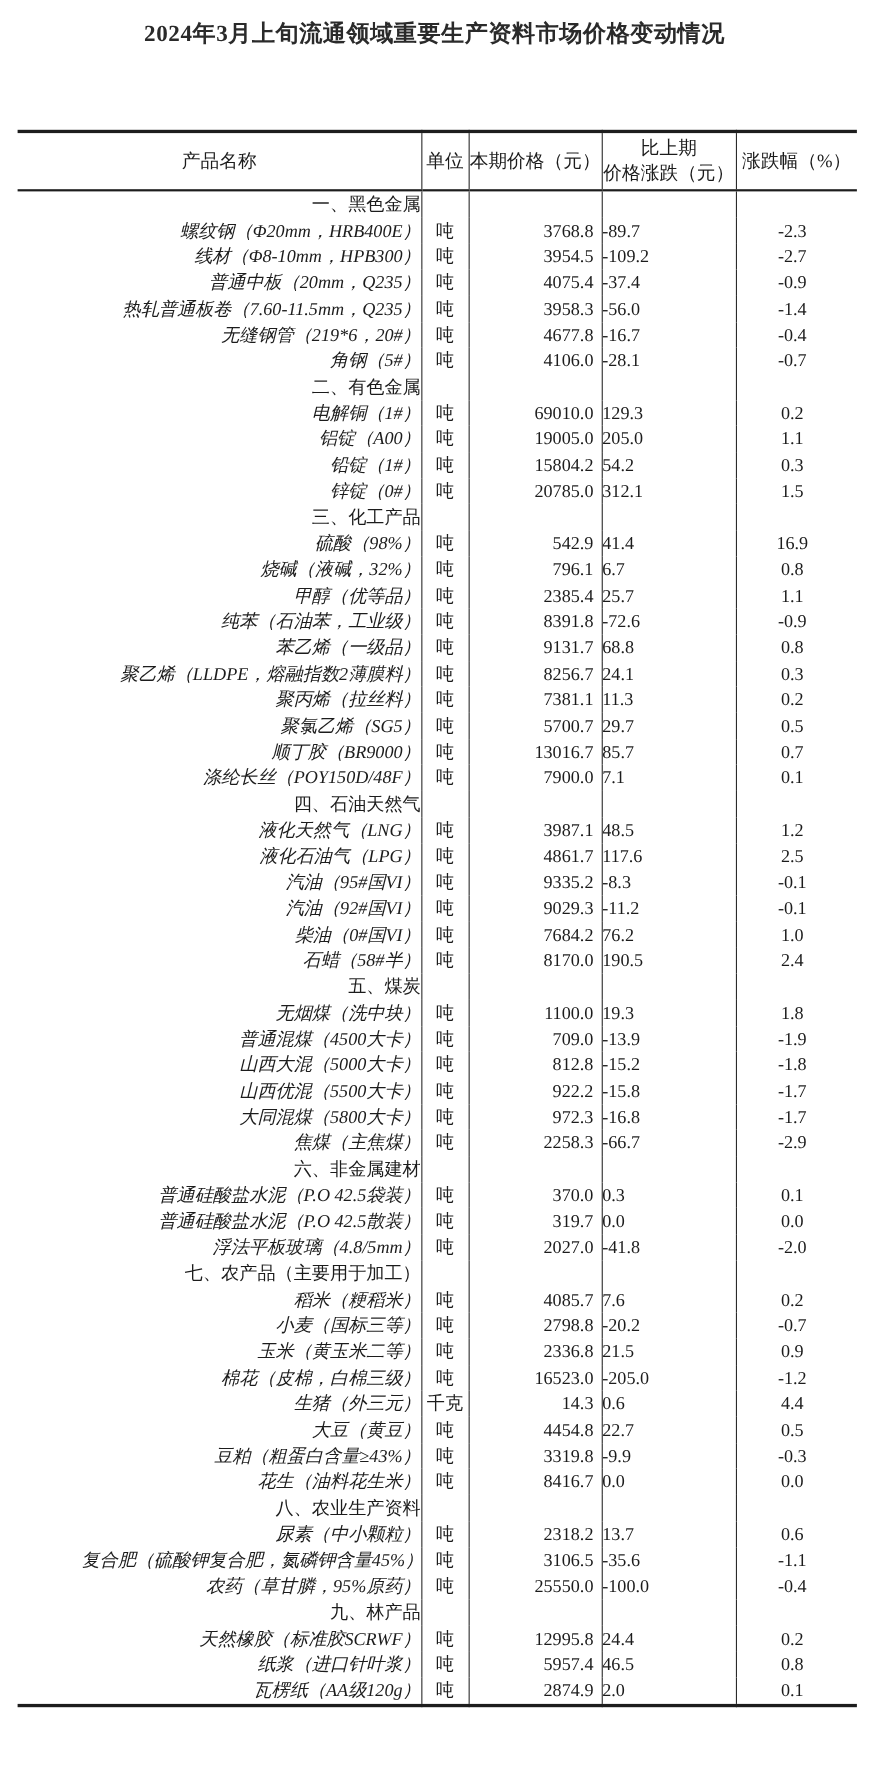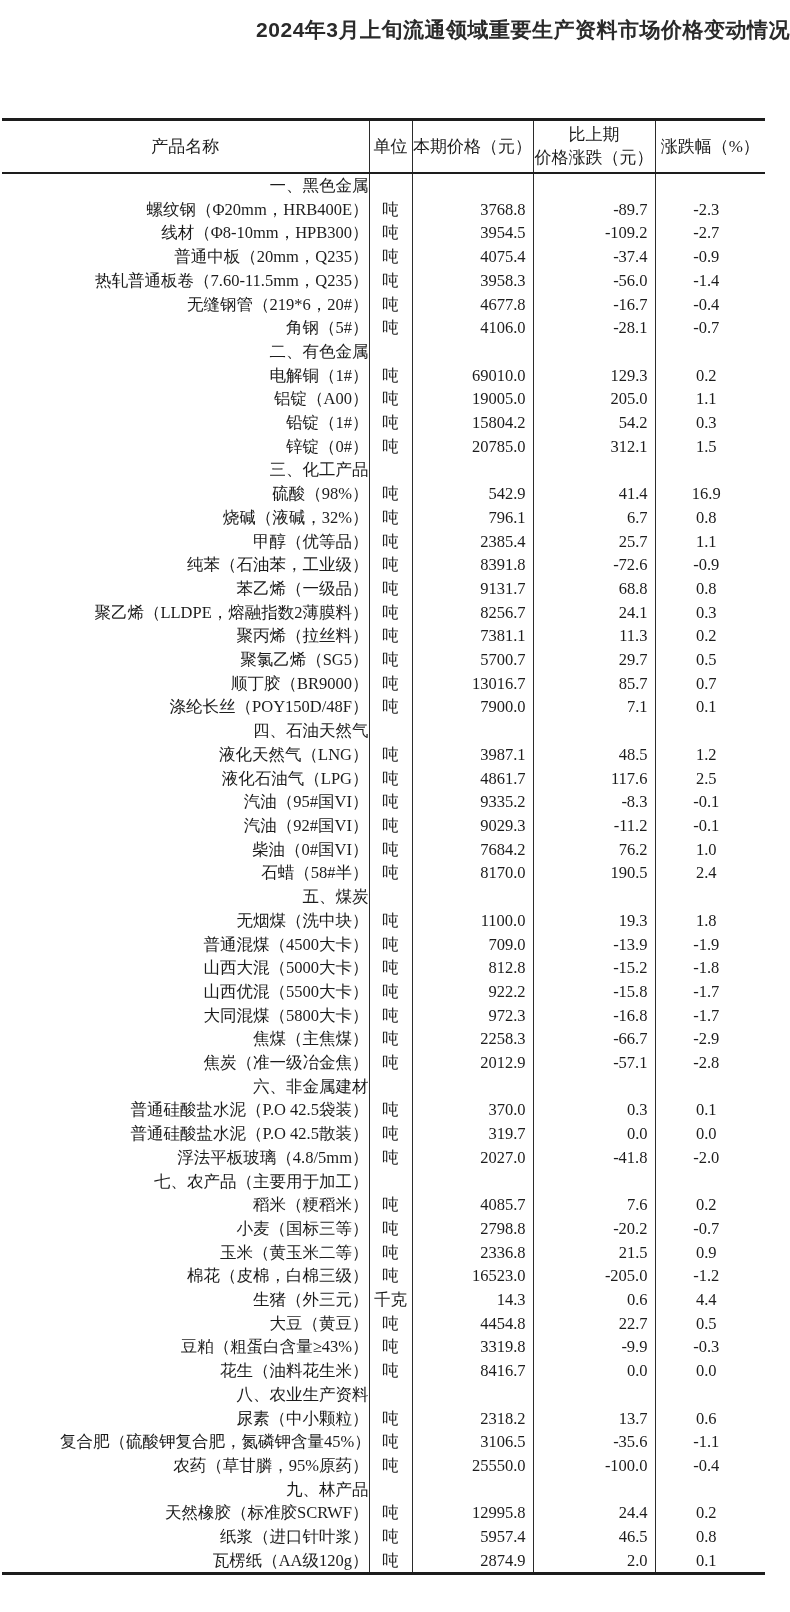--- a/index.html
+++ b/index.html
@@ -11,31 +11,31 @@
     background:#ffffff;
     font-family:"Liberation Serif","DejaVu Serif",serif;
     color:#1c1c1c;
     overflow:hidden;
   }
   .title{
     position:absolute;
     top:16px;
     left:0;
     width:790px;
-    text-align:right;
-    font-family:Liberation Sans, sans-serif;
+    text-align:center;
+    font-family:Liberation Serif, serif;
     font-size:21px;
     font-weight:700;
     color:#2a2a2a;
     letter-spacing:0.5px;
   }
   table.price-table{
     position:absolute;
     top:118px;
-    left:2px;
+    left:16px;
     width:763px;
     border-collapse:collapse;
     table-layout:fixed;
     border-top:3px solid #1d1d1d;
     border-bottom:3px solid #1d1d1d;
   }
   col.c-product{width:367px;}
   col.c-unit{width:43px;}
   col.c-price{width:121px;}
   col.c-change{width:122px;}
@@ -58,24 +58,24 @@
     font-size:16.5px;
     line-height:23.7px;
     height:23.7px;
     padding:0;
     white-space:nowrap;
     overflow:hidden;
     vertical-align:middle;
   }
   td.col-product{text-align:right;}
   td.section-label{padding-left:5px;}
-  td.item-name{padding-left:58px;}
+  td.item-name{padding-left:58px;font-style:italic;}
   td.col-unit{text-align:center;}
   td.col-price{text-align:right;padding-right:7px;}
-  td.col-change{text-align:right;padding-right:7px;}
+  td.col-change{text-align:left;padding-right:7px;}
   td.col-pct{text-align:center;padding-right:8px;}
 
   .note{
     position:absolute;
     left:6px;
     top:1616px;
     font-size:19px;
     color:#1c1c1c;
     white-space:nowrap;
   }
@@ -361,27 +361,20 @@
           <td class="col-pct b-left">-1.7</td>
         </tr>
         <tr>
           <td class="col-product item-name">焦煤（主焦煤）</td>
           <td class="col-unit b-left">吨</td>
           <td class="col-price b-left">2258.3</td>
           <td class="col-change b-left">-66.7</td>
           <td class="col-pct b-left">-2.9</td>
         </tr>
         <tr>
-          <td class="col-product item-name">焦炭（准一级冶金焦）</td>
-          <td class="col-unit b-left">吨</td>
-          <td class="col-price b-left">2012.9</td>
-          <td class="col-change b-left">-57.1</td>
-          <td class="col-pct b-left">-2.8</td>
-        </tr>
-        <tr>
           <td class="col-product section-label">六、非金属建材</td>
           <td class="col-unit b-left"></td>
           <td class="col-price b-left"></td>
           <td class="col-change b-left"></td>
           <td class="col-pct b-left"></td>
         </tr>
         <tr>
           <td class="col-product item-name">普通硅酸盐水泥（P.O 42.5袋装）</td>
           <td class="col-unit b-left">吨</td>
           <td class="col-price b-left">370.0</td>

